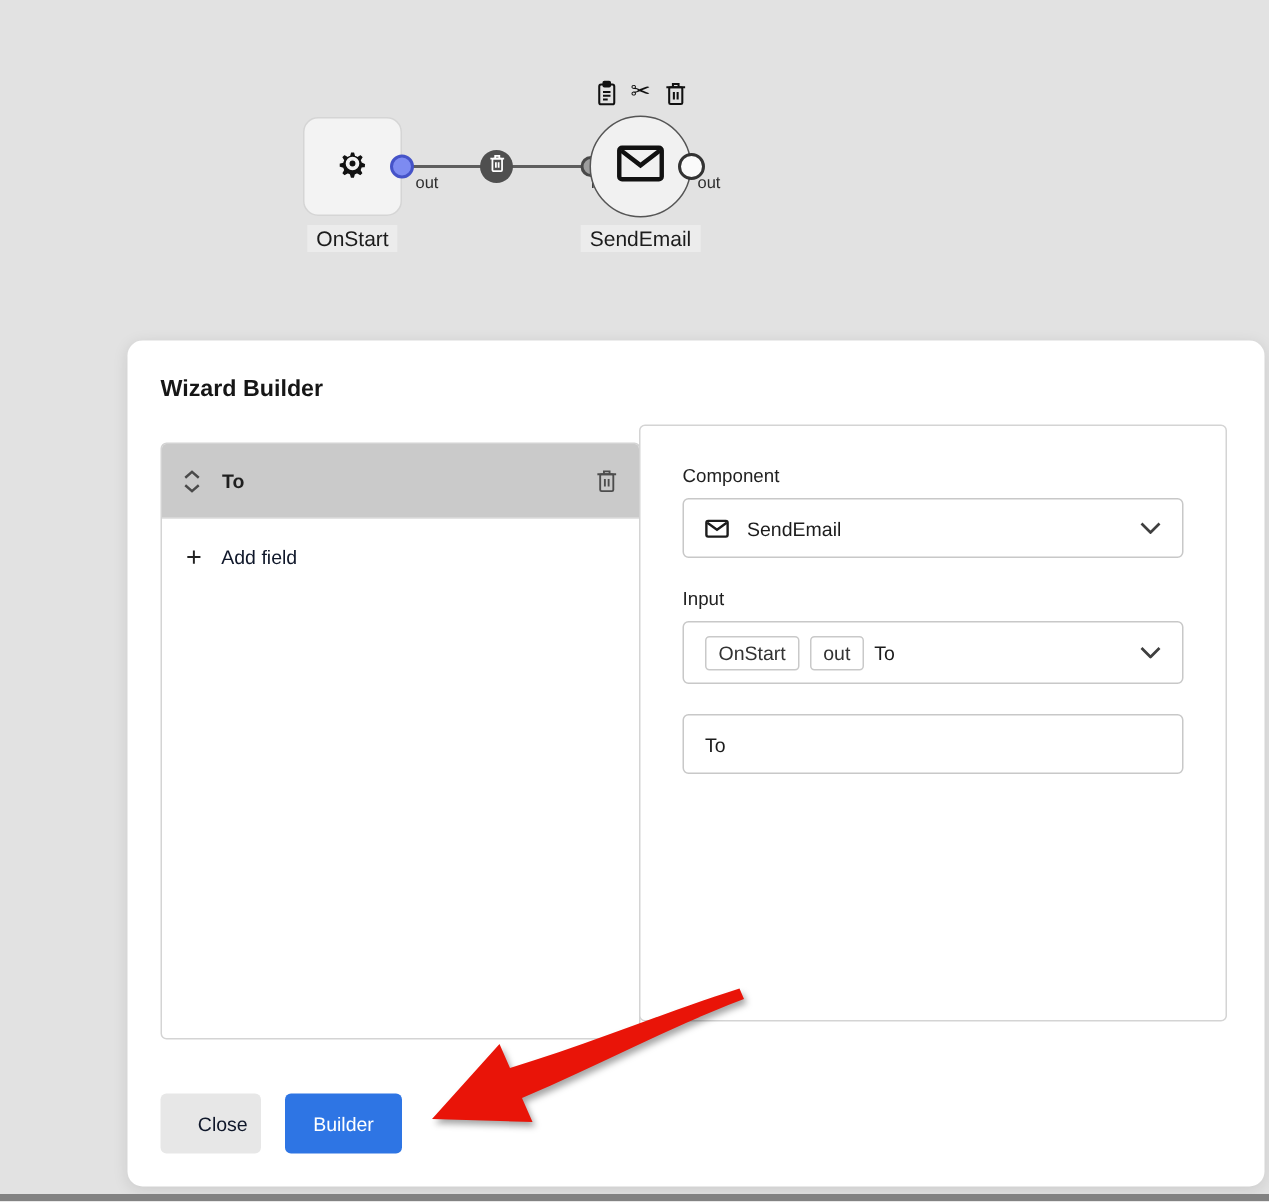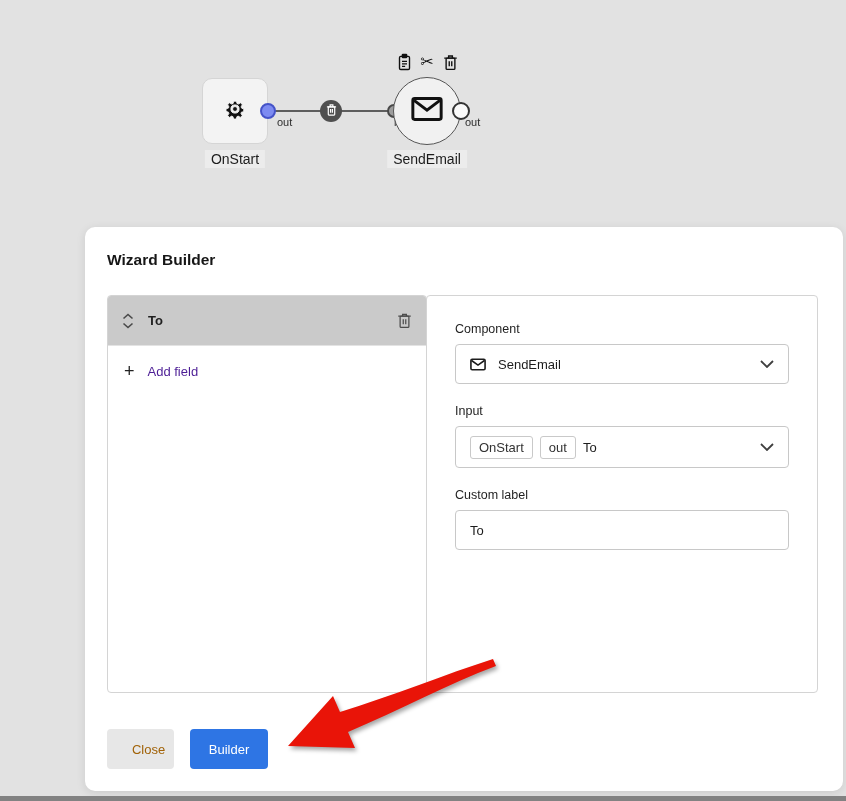--- a/index.html
+++ b/index.html
@@ -37,39 +37,39 @@
     background:#fff; border:1px solid #d4d4d4; border-radius:4px; overflow:hidden; }
   .field-row { height:50px; display:flex; align-items:center; border-bottom:1px solid #e3e3e3;
     padding:0 14px; cursor:pointer; background:#fff; }
   .field-row.selected { background:#cacaca; }
   .reorder { display:flex; flex-direction:column; gap:2px; margin-right:14px; }
   .reorder svg { display:block; cursor:pointer; }
   .field-row .flabel { font-size:13px; font-weight:bold; color:#1f1f1f; flex:1; }
   .row-trash { color:#4d4d4d; cursor:pointer; display:flex; }
   .add-row { height:50px; display:flex; align-items:center; padding:0 16px; cursor:pointer; }
   .add-plus { font-size:18px; color:#222; margin-right:13px; font-weight:normal; }
-  .add-label { font-size:13px; color:#4c1d95; }
-
-  .detail-box { position:absolute; left:341px; top:68px; width:392px; height:398px;
+  .add-label { font-size:13px; color:#0f172a; }
+
+  .detail-box { position:absolute; left:341px; top:56px; width:392px; height:398px;
     background:#fff; border:1px solid #d4d4d4; border-radius:4px; padding:26px 28px 0 28px; }
   .fgroup-label { font-size:12.5px; color:#1f1f1f; margin-bottom:8px; }
   .select-box { height:40px; border:1px solid #c8c8c8; border-radius:4px; display:flex;
     align-items:center; padding:0 14px; margin-bottom:20px; cursor:pointer; background:#fff; }
   .select-box .sel-text { font-size:13px; color:#1c1c1c; }
   .select-box .chev { margin-left:auto; color:#3f3f3f; display:flex; }
   .mail-small { color:#1c1c1c; display:flex; margin-right:12px; }
   .chip { border:1px solid #c9c9c9; border-radius:3px; padding:3px 8px; font-size:13px; color:#333; margin-right:7px; background:#fff; }
   .input-sel { height:42px; }
   .text-input { width:100%; height:40px; border:1px solid #c8c8c8; border-radius:4px;
     padding:0 14px; font-size:13px; color:#1c1c1c; font-family:"Liberation Sans", sans-serif; outline:none; }
 
   .btn-row { position:absolute; left:22px; top:502px; display:flex; gap:16px; }
   .btn { height:40px; border:none; border-radius:4px; font-size:13px; cursor:pointer;
     font-family:"Liberation Sans", sans-serif; }
-  .btn-close { width:67px; background:#e7e7e7; color:#a16207;padding-left:16px; }
+  .btn-close { width:67px; background:#e7e7e7; color:#0f172a;padding-left:16px; }
   .btn-publish { width:78px; background:#2e75e4; color:#fff; }
 
   .arrow-overlay { position:absolute; left:0; top:0; width:846px; height:801px; pointer-events:none; }
 </style>
 </head>
 <body>
 
 <div class="page">
 
   <div>
@@ -191,21 +191,20 @@
         <span class="chip">OnStart</span>
         <span class="chip">out</span>
         <span class="sel-text">To</span>
         <span class="chev">
           <svg width="14" height="8" viewBox="0 0 14 8">
               <path d="M1 1l6 6 6-6" fill="none" stroke="currentColor" stroke-width="1.8"></path>
             </svg>
         </span>
       </div>
 
-      <div class="fgroup-label">Custom label</div>
       <input class="text-input" type="text" value="To" style="">
     </div>
 
     <div class="btn-row">
       <button class="btn btn-close">Close</button>
       <button class="btn btn-publish">Builder</button>
     </div>
   </div>
 
   <svg class="arrow-overlay" viewBox="0 0 846 801">

